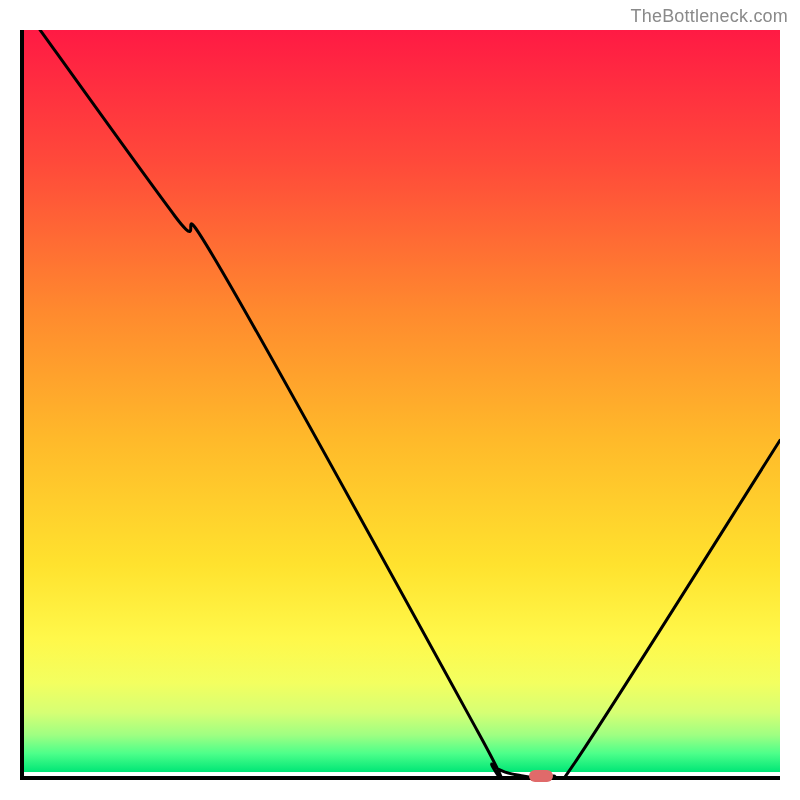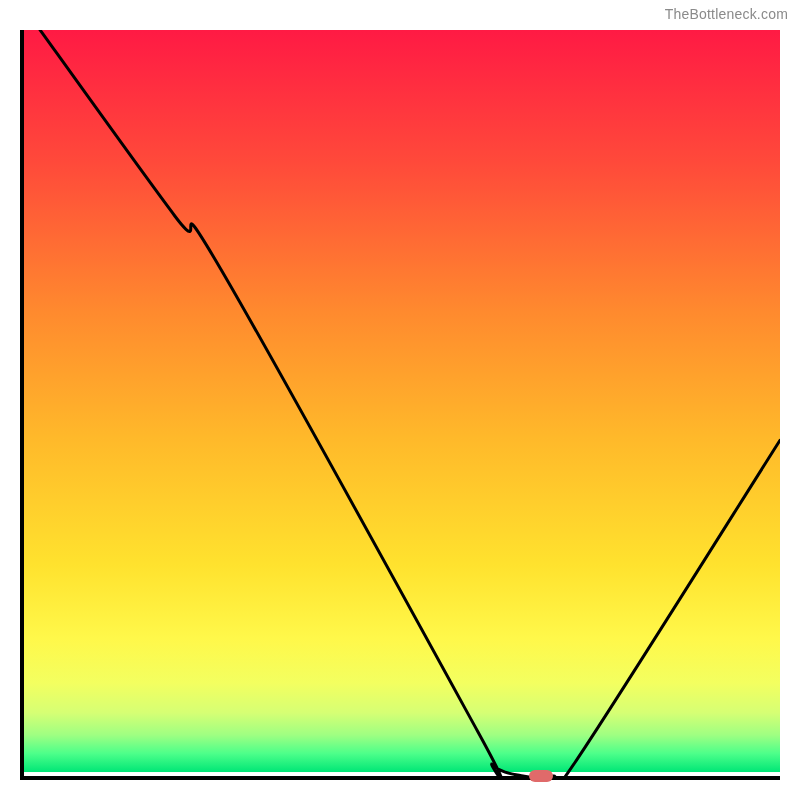--- a/index.html
+++ b/index.html
@@ -3,21 +3,21 @@
 <meta charset="utf-8">
 <style>
   * { margin: 0; padding: 0; box-sizing: border-box; }
   html, body { width: 800px; height: 800px; overflow: hidden; background: #fff; }
   .wrap { position: relative; width: 800px; height: 800px; }
   .watermark {
     position: absolute;
     top: 6px;
     right: 12px;
     font-family: Arial, Helvetica, sans-serif;
-    font-size: 14px;
+    font-size: 18px;
     color: #8a8a8a;
     letter-spacing: 0.2px;
   }
   .plot {
     position: absolute;
     left: 20px;
     top: 30px;
     width: 760px;
     height: 750px;
     border-left: 4px solid #000;

